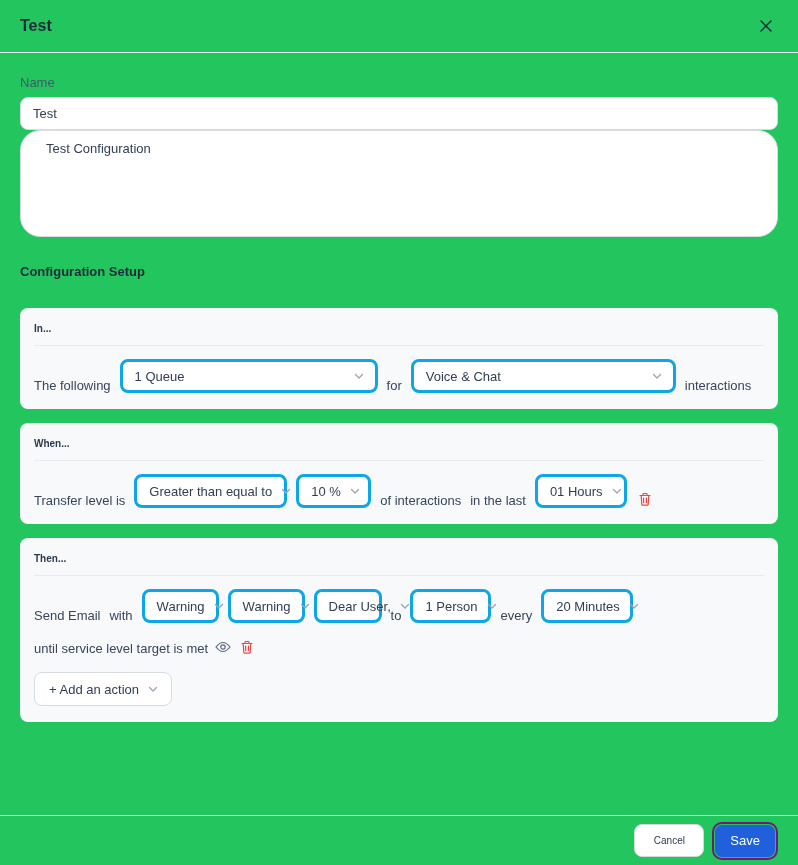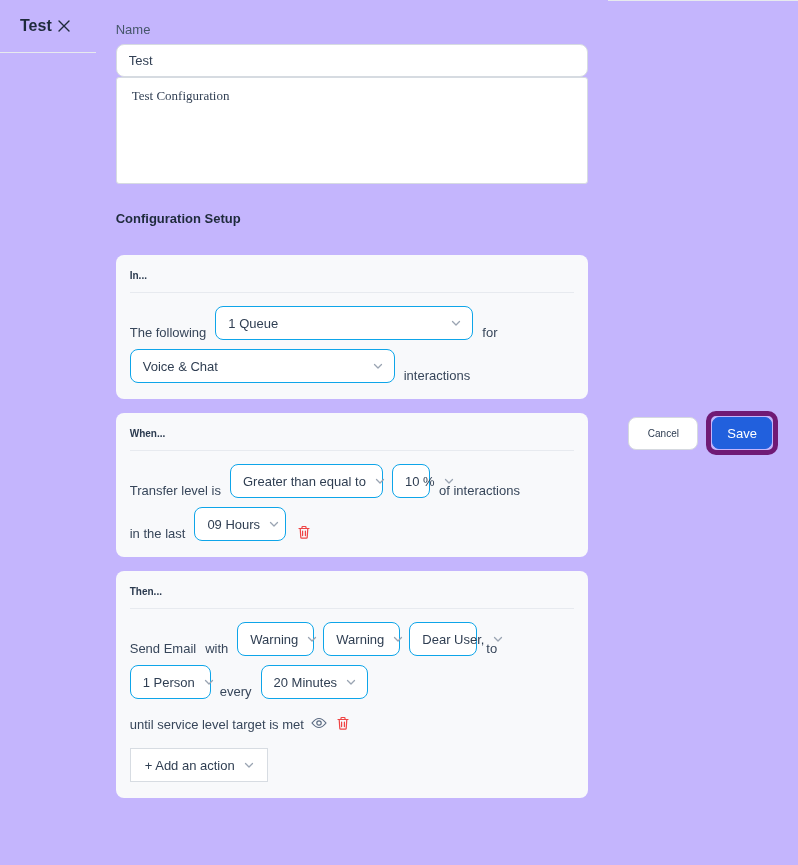--- a/index.html
+++ b/index.html
@@ -4,22 +4,22 @@
 <style>
   * { margin: 0; padding: 0; box-sizing: border-box; }
   html, body { width: 798px; height: 865px; background: #ffffff; }
   body {
     font-family: "Liberation Sans", "DejaVu Sans", sans-serif;
     color: #334155;
     font-size: 13px;
   }
   .modal {
     width: 798px; height: 865px;
-    display: flex; 
-    background: #c4b5fd;
+    display: flex; flex-direction: column;
+    background: #22c55e;
   }
   
   .modal-header {
     height: 53px; flex: 0 0 53px;
     display: flex; align-items: center; justify-content: space-between;
     padding: 0 20px;
     border-bottom: 1px solid #e7eaee;
   }
   .modal-title { font-size: 16px; font-weight: bold; color: #1e2a3b; }
   .close-btn {
@@ -32,23 +32,23 @@
   .field-label { display: block; color: #46566b; font-size: 13px; margin-top: 12px; margin-bottom: 7px; }
   .text-input {
     width: 100%; height: 33px;
     border: 1px solid #d6dbe1; border-radius: 8px;
     padding: 0 12px; font-size: 13px; color: #334155;
     font-family: "Liberation Sans", "DejaVu Sans", sans-serif;
     outline: none; background: #fff;
   }
   .textarea-input {
     width: 100%; height: 107px;
-    border: 1px solid #d6dbe1; border-radius: 3px;
-    padding: 10px 15px; font-size: 13px; color: #334155;
-    font-family: Liberation Serif, serif;
+    border: 1px solid #d6dbe1; border-radius: 20px;
+    padding: 10px 25px; font-size: 13px; color: #334155;
+    font-family: Liberation Sans, sans-serif;
     resize: none; outline: none; background: #fff;
   }
   .setup-heading { font-weight: bold; color: #1e2a3b; font-size: 13px; margin-top: 24px; margin-bottom: 29px; }
   
   .card {
     background: #f8f9fb;
     border-radius: 8px;
     padding: 13px 14px 16px 14px;
     margin-bottom: 14px;
   }
@@ -56,66 +56,66 @@
   .card-divider { border: none; border-top: 1px solid #e7eaef; margin: 11px 0 0 0; }
   .card-row {
     display: flex; align-items: flex-end; flex-wrap: wrap;
     gap: 9px; margin-top: 13px;
     color: #37465a;
   }
   .row-text { white-space: nowrap; }
   
   .select {
     height: 34px; background: #fff;
-    border: 1px solid #0ea5e9; border-radius: 8px;
+    border: 3px solid #0ea5e9; border-radius: 8px;
     display: flex; align-items: center; justify-content: space-between;
     padding: 0 10px 0 12px;
     cursor: pointer; color: #2f3e52;
     white-space: nowrap;
   }
   .select .chev { margin-left: 8px; flex: 0 0 auto; display: flex; }
   .w-queue   { width: 258px; }
   .w-channel { width: 265px; }
   .w-op      { width: 153px; }
-  .w-pct     { width: 38px; }
+  .w-pct     { width: 75px; }
   .w-dur     { width: 92px; }
   .w-sev     { width: 77px; }
   .w-subj    { width: 77px; }
   .w-tpl     { width: 68px; }
   .w-rcpt    { width: 81px; }
-  .w-int     { width: 107px; }
+  .w-int     { width: 92px; }
   .icon-btn {
     background: none; border: none; cursor: pointer; padding: 0;
     display: flex; align-items: center; justify-content: center;
     width: 18px; height: 18px;
   }
   .until-row { margin-top: 15px; gap: 6px; }
   .add-action-btn {
     margin-top: 16px; height: 34px;
-    background: #fff; border: 1px solid #d7dce2; border-radius: 0;
+    background: #fff; border: 1px solid #d7dce2; border-radius: 8px;
     display: inline-flex; align-items: center; gap: 8px;
     padding: 0 12px 0 14px; cursor: pointer;
     font-size: 13px; color: #2f3e52;
     font-family: "Liberation Sans", "DejaVu Sans", sans-serif;
   }
   
   .modal-footer {
     flex: 0 0 50px;
     border-top: 1px solid #e7eaee;
     display: flex; align-items: center; justify-content: flex-end;
     padding: 0 20px; gap: 8px;
   }
   .cancel-btn {
     height: 33px; min-width: 70px; padding: 0 16px;
     background: #fff; border: 1px solid #d5d9df; border-radius: 8px;
     font-size: 10px; color: #2b3a4f; cursor: pointer;
     font-family: "Liberation Sans", "DejaVu Sans", sans-serif;
   }
   .save-highlight {
-    border: 5px solid #701a75; border-radius: 10px; padding: 1px;
+    border: 2px solid #701a75; border-radius: 10px; padding: 1px;
     display: inline-flex;
   }
   .save-btn {
     height: 32px; min-width: 54px; padding: 0 14px;
     background: #2160dd; border: 1px solid #2160dd; border-radius: 7px;
     font-size: 13px; color: #ffffff; cursor: pointer;
     font-family: "Liberation Sans", "DejaVu Sans", sans-serif;
   }
 </style>
 </head>
@@ -188,21 +188,21 @@
           <span>10 %</span>
           <span class="chev">
             <svg width="12" height="12" viewBox="0 0 12 12">
                 <path d="M2.5 4.5 L6 8 L9.5 4.5" fill="none" stroke="#9aa4b2" stroke-width="1.3" stroke-linecap="round" stroke-linejoin="round"></path>
               </svg>
           </span>
         </div>
         <span class="row-text">of interactions</span>
         <span class="row-text">in the last</span>
         <div class="select w-dur">
-          <span>09 Hours</span>
+          <span>01 Hours</span>
           <span class="chev">
             <svg width="12" height="12" viewBox="0 0 12 12">
                 <path d="M2.5 4.5 L6 8 L9.5 4.5" fill="none" stroke="#9aa4b2" stroke-width="1.3" stroke-linecap="round" stroke-linejoin="round"></path>
               </svg>
           </span>
         </div>
         <button class="icon-btn">
           <span style="display:flex;">
             <svg width="14" height="15" viewBox="0 0 14 15">
                 <path d="M2 3.5 H12 M5 3.5 V2.2 Q5 1.5 5.7 1.5 H8.3 Q9 1.5 9 2.2 V3.5 M3.2 3.5 L3.8 12.4 Q3.85 13.2 4.7 13.2 H9.3 Q10.15 13.2 10.2 12.4 L10.8 3.5 M5.6 6 V10.6 M8.4 6 V10.6" fill="none" stroke="#ef4444" stroke-width="1.2" stroke-linecap="round" stroke-linejoin="round"></path>

